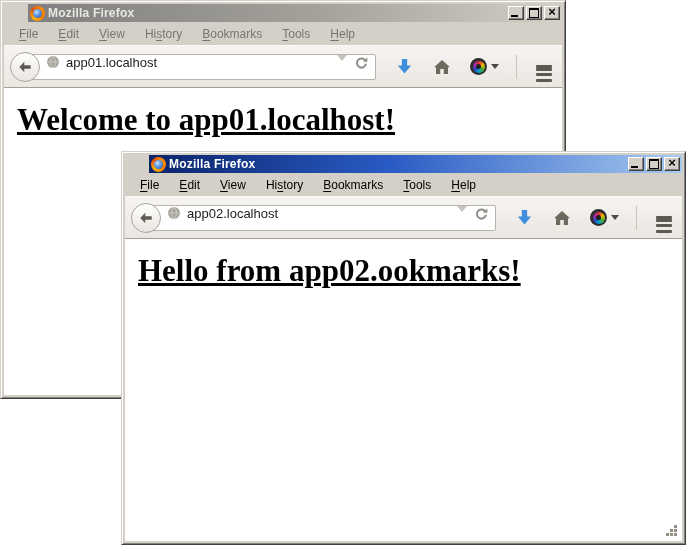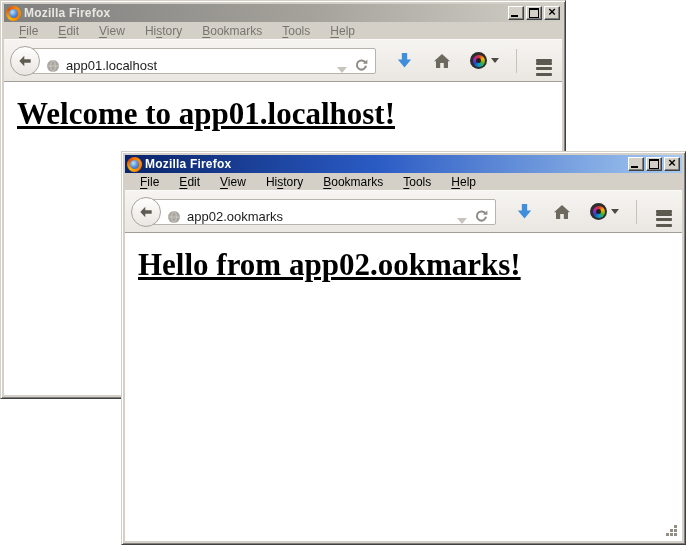--- a/index.html
+++ b/index.html
@@ -10,53 +10,53 @@
   .window {
     position:absolute; box-sizing:border-box; background:#D4D0C8;
     border:1px solid; border-color:#D4D0C8 #404040 #404040 #D4D0C8;
     box-shadow: inset 1px 1px 0 #FFFFFF, inset -1px -1px 0 #808080;
     padding:3px; display:flex; flex-direction:column;
   }
   .window.back  { left:0;   top:0;   width:566px; height:399px; }
   .window.front { left:121px; top:151px; width:565px; height:394px; }
 
   
-  .titlebar { flex:none; height:18px; display:flex; align-items:center; gap:3px; padding:0 2px; }
+  .titlebar { flex:none; height:18px; display:flex; align-items:center; gap:3px; padding:0 2px;margin-left:24px; }
   .front .titlebar { background:linear-gradient(90deg,#0A246A 0%,#2A5BC4 45%,#A6CAF0 100%); }
   .back  .titlebar { background:linear-gradient(90deg,#7F7F7F 0%,#A5A29B 55%,#D2CFC7 100%); }
   .title { flex:1; font-size:12px; font-weight:bold; color:#FFFFFF; white-space:nowrap; letter-spacing:.2px; }
   .back .title { color:#E9E7E1; }
   .ff-icon { width:15px; height:15px; border-radius:50%; flex:none; position:relative;
     background:conic-gradient(from 130deg,#F57C00,#FFB300,#E65100,#FF8F00,#F57C00); }
   .ff-icon::after { content:""; position:absolute; inset:3px; border-radius:50%;
     background:radial-gradient(circle at 38% 35%,#BFE3FA 0%,#5E95E0 45%,#1F4FA8 100%); }
   .win-controls { display:flex; gap:2px; flex:none; }
   .wbtn { width:16px; height:14px; padding:0; position:relative; cursor:default;
     background:#D4D0C8; border:1px solid; border-color:#FFFFFF #404040 #404040 #FFFFFF;
     box-shadow: inset -1px -1px 0 #808080; display:flex; align-items:center; justify-content:center; }
   .g-min { position:absolute; left:2px; bottom:2px; width:7px; height:2px; background:#000; }
   .g-max { width:8px; height:7px; border:1px solid #000; border-top-width:2px; background:transparent; }
   .g-close { font-size:13px; font-weight:bold; line-height:10px; color:#000; margin-top:-2px; }
 
   
-  .menubar { flex:none; height:17px; display:flex; align-items:center; padding-left:5px;
+  .menubar { flex:none; height:23px; display:flex; align-items:center; padding-left:5px;
     font-size:12px; color:#000; }
   .menu-item { padding:3px 10px; white-space:nowrap; }
   .back .menubar { color:#77756F; }
   .menu-item u { text-underline-offset:2px; }
 
   
   .navbar { flex:none; height:43px; box-sizing:border-box; display:flex; align-items:center;
     background:linear-gradient(#F6F4F1,#EAE7E2); padding:0 10px 0 6px;
     border-top:1px solid #FBFAF8; border-bottom:1px solid #A29E96; }
   .back-btn { flex:none; width:30px; height:30px; border-radius:50%; box-sizing:border-box;
     background:linear-gradient(#FEFEFD,#E9E6E1); border:1px solid #A8A49C;
     display:flex; align-items:center; justify-content:center; margin-right:-15px; z-index:2; }
   .urlbar { flex:1; height:26px; box-sizing:border-box; background:#fff;
-    border:1px solid #B8B4AC; border-radius:2px; display:flex; align-items:flex-end;
+    border:1px solid #B8B4AC; border-radius:2px; display:flex; align-items:flex-start;
     gap:6px; padding:0 6px 0 20px; min-width:0; }
   .url-text { flex:1; font-size:13px; color:#1C1C1C; white-space:nowrap; overflow:hidden; }
   .tri-down { width:0; height:0; border-left:5px solid transparent; border-right:5px solid transparent;
     border-top:6px solid #C8C4BD; }
   .caret { width:0; height:0; border-left:4px solid transparent; border-right:4px solid transparent;
     border-top:5px solid #4D4A44; margin-left:4px; }
   .tool-btn { flex:none; display:flex; align-items:center; margin-left:19px; }
   .nav-sep { flex:none; width:1px; height:24px; background:#C7C3BB; margin-left:17px; }
   .wheel { width:17px; height:17px; border-radius:50%; background:#2D2D2D; position:relative; }
   .wheel::before { content:""; position:absolute; inset:2.5px; border-radius:50%;
@@ -180,21 +180,21 @@
     <div class="back-btn">
       <svg width="16" height="16" viewBox="0 0 18 18">
           <path d="M8.2 3.2 L2.6 9 l5.6 5.8 V11 H15.4 V7 H8.2 Z" fill="#5E5B53"></path>
         </svg>
     </div>
     <div class="urlbar">
       <svg width="14" height="14" viewBox="0 0 14 14">
         <circle cx="7" cy="7" r="6" fill="#A9A6A0"></circle>
         <path d="M1 7 h12 M7 1 a8.5 8.5 0 0 1 0 12 M7 1 a8.5 8.5 0 0 0 0 12" stroke="#CBC8C2" stroke-width="1" fill="none"></path>
       </svg>
-      <span class="url-text">app02.ookmarks</span>
+      <span class="url-text">app02.localhost</span>
       <span class="tri-down"></span>
       <svg width="16" height="16" viewBox="0 0 16 16">
         <path d="M12.4 5.6 A4.6 4.6 0 1 0 13 8.8" fill="none" stroke="#8F8C85" stroke-width="2"></path>
         <path d="M14.4 2.4 v4.4 h-4.4 z" fill="#8F8C85"></path>
       </svg>
     </div>
     <div class="tool-btn">
       <svg width="19" height="19" viewBox="0 0 20 20">
           <path d="M7.2 2 h5.6 v7 H17 L10 17.4 3 9 h4.2 Z" fill="#3E8EDB"></path>
         </svg>

